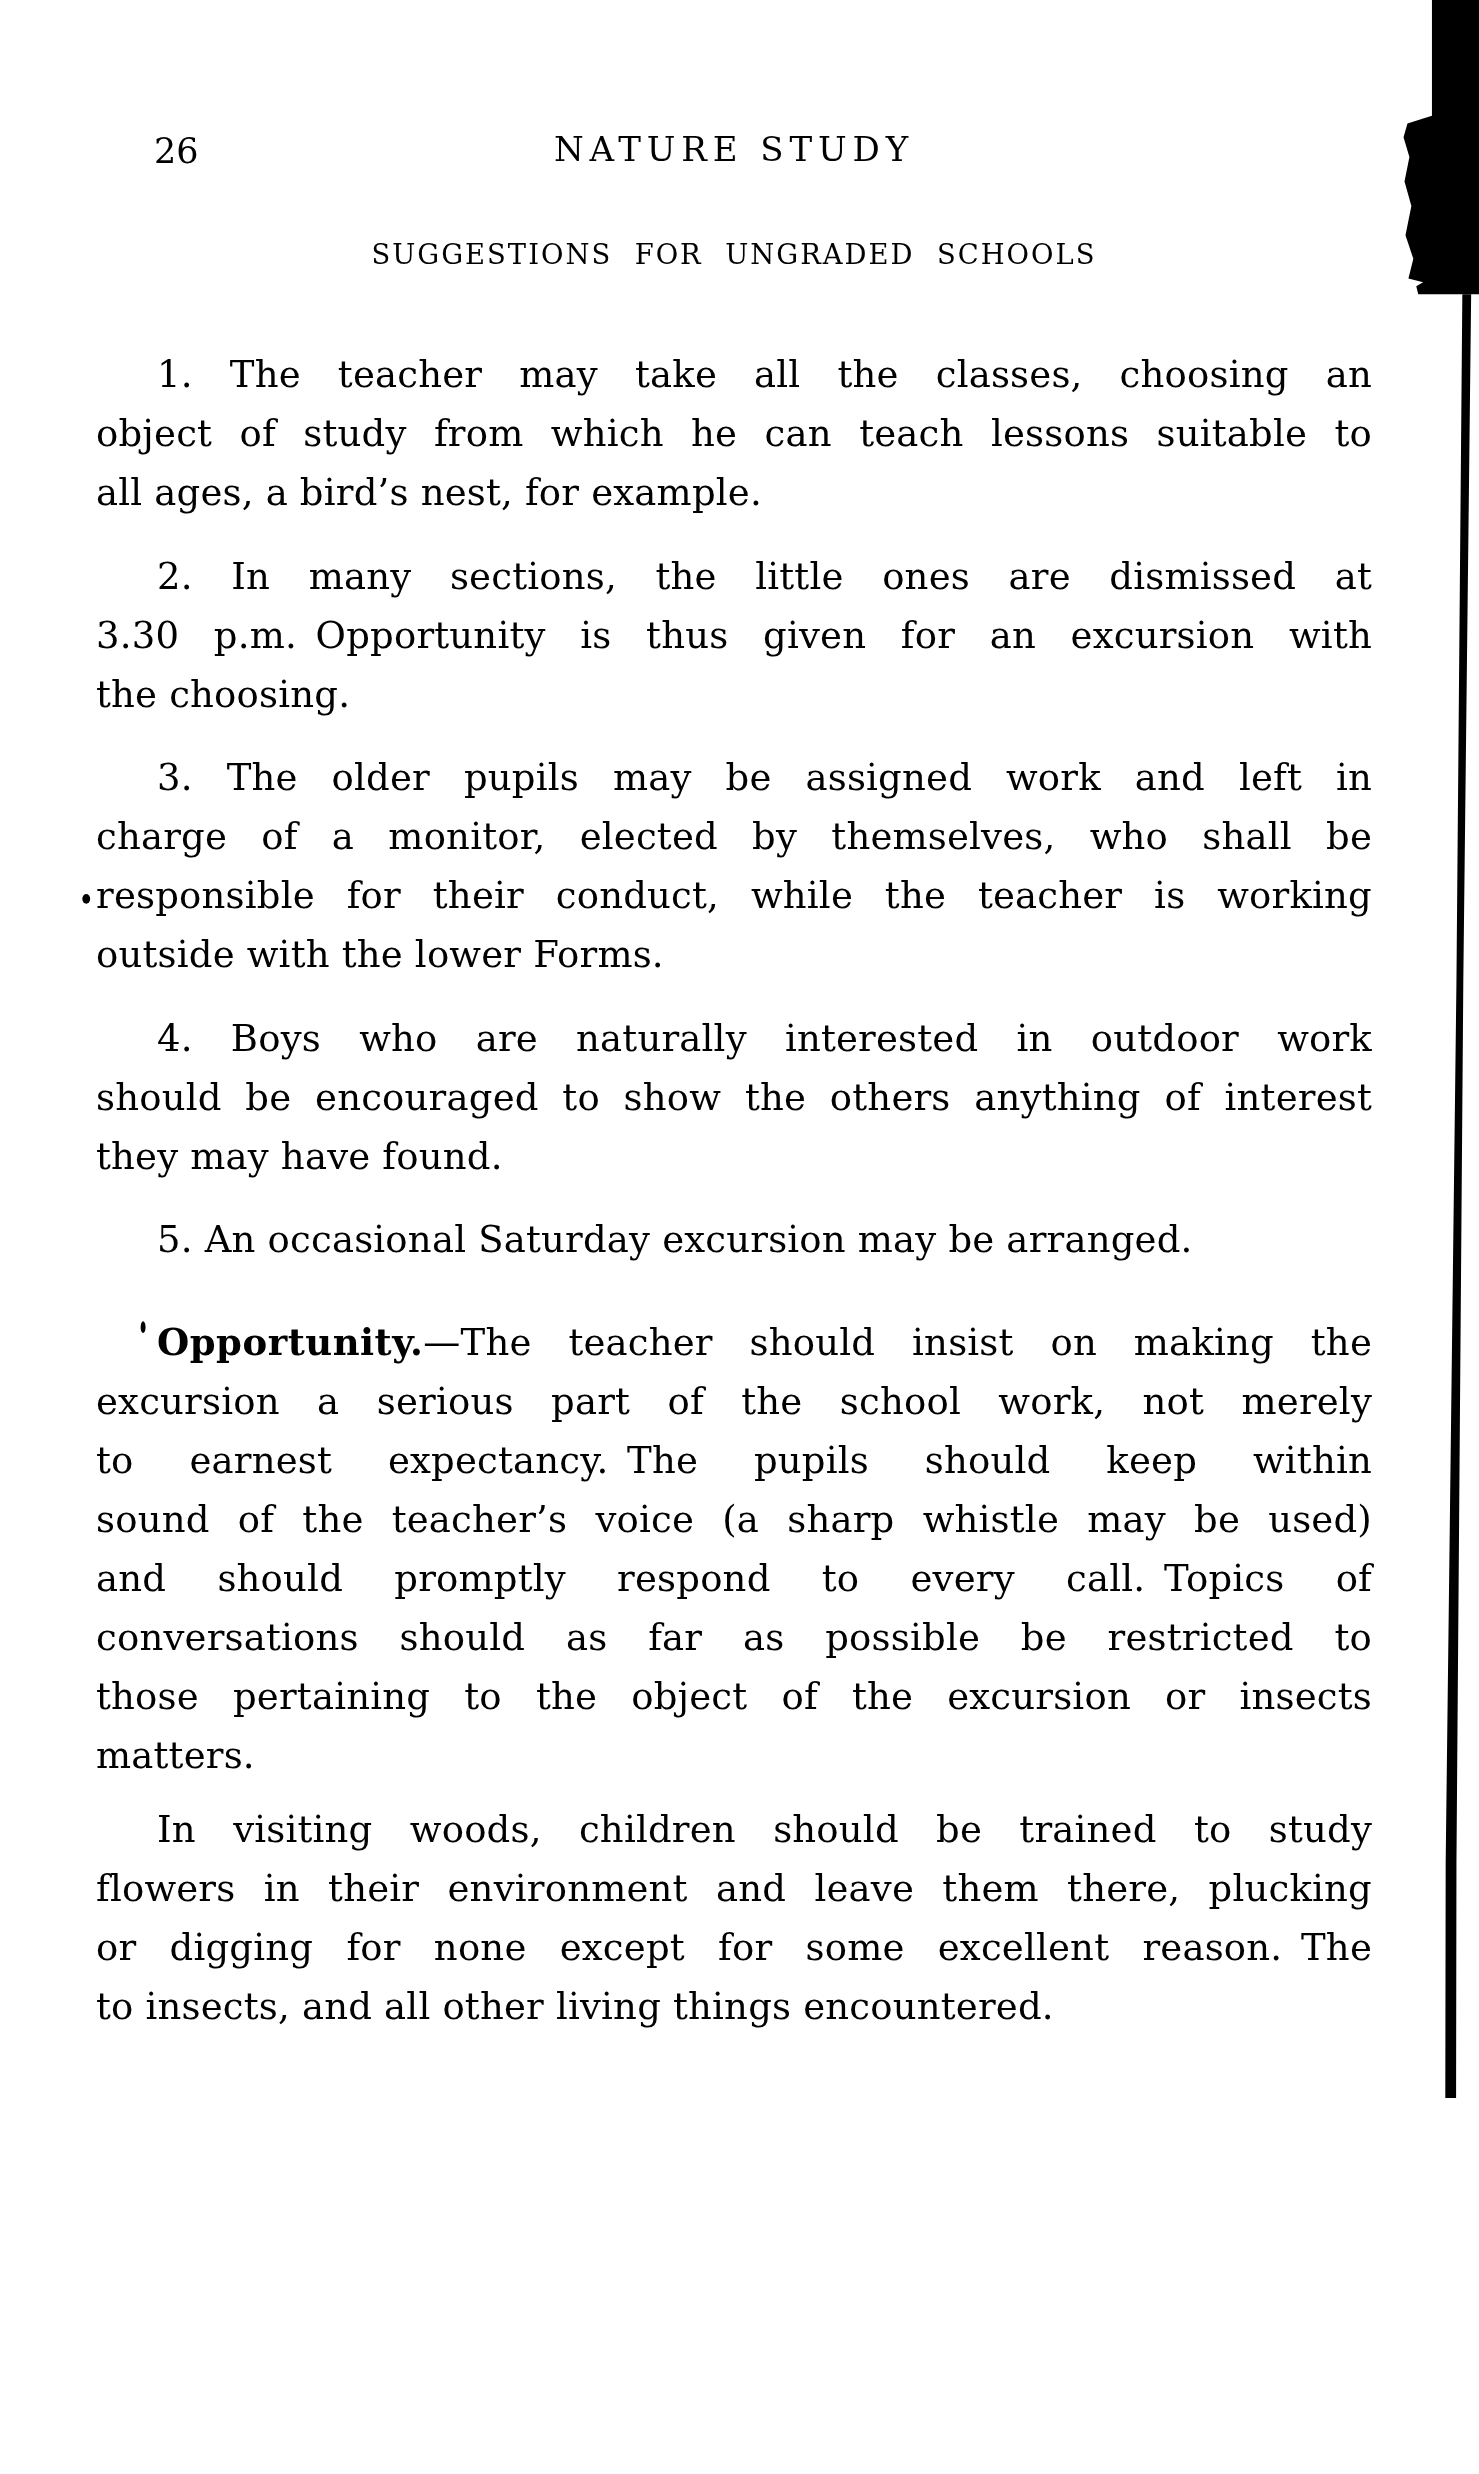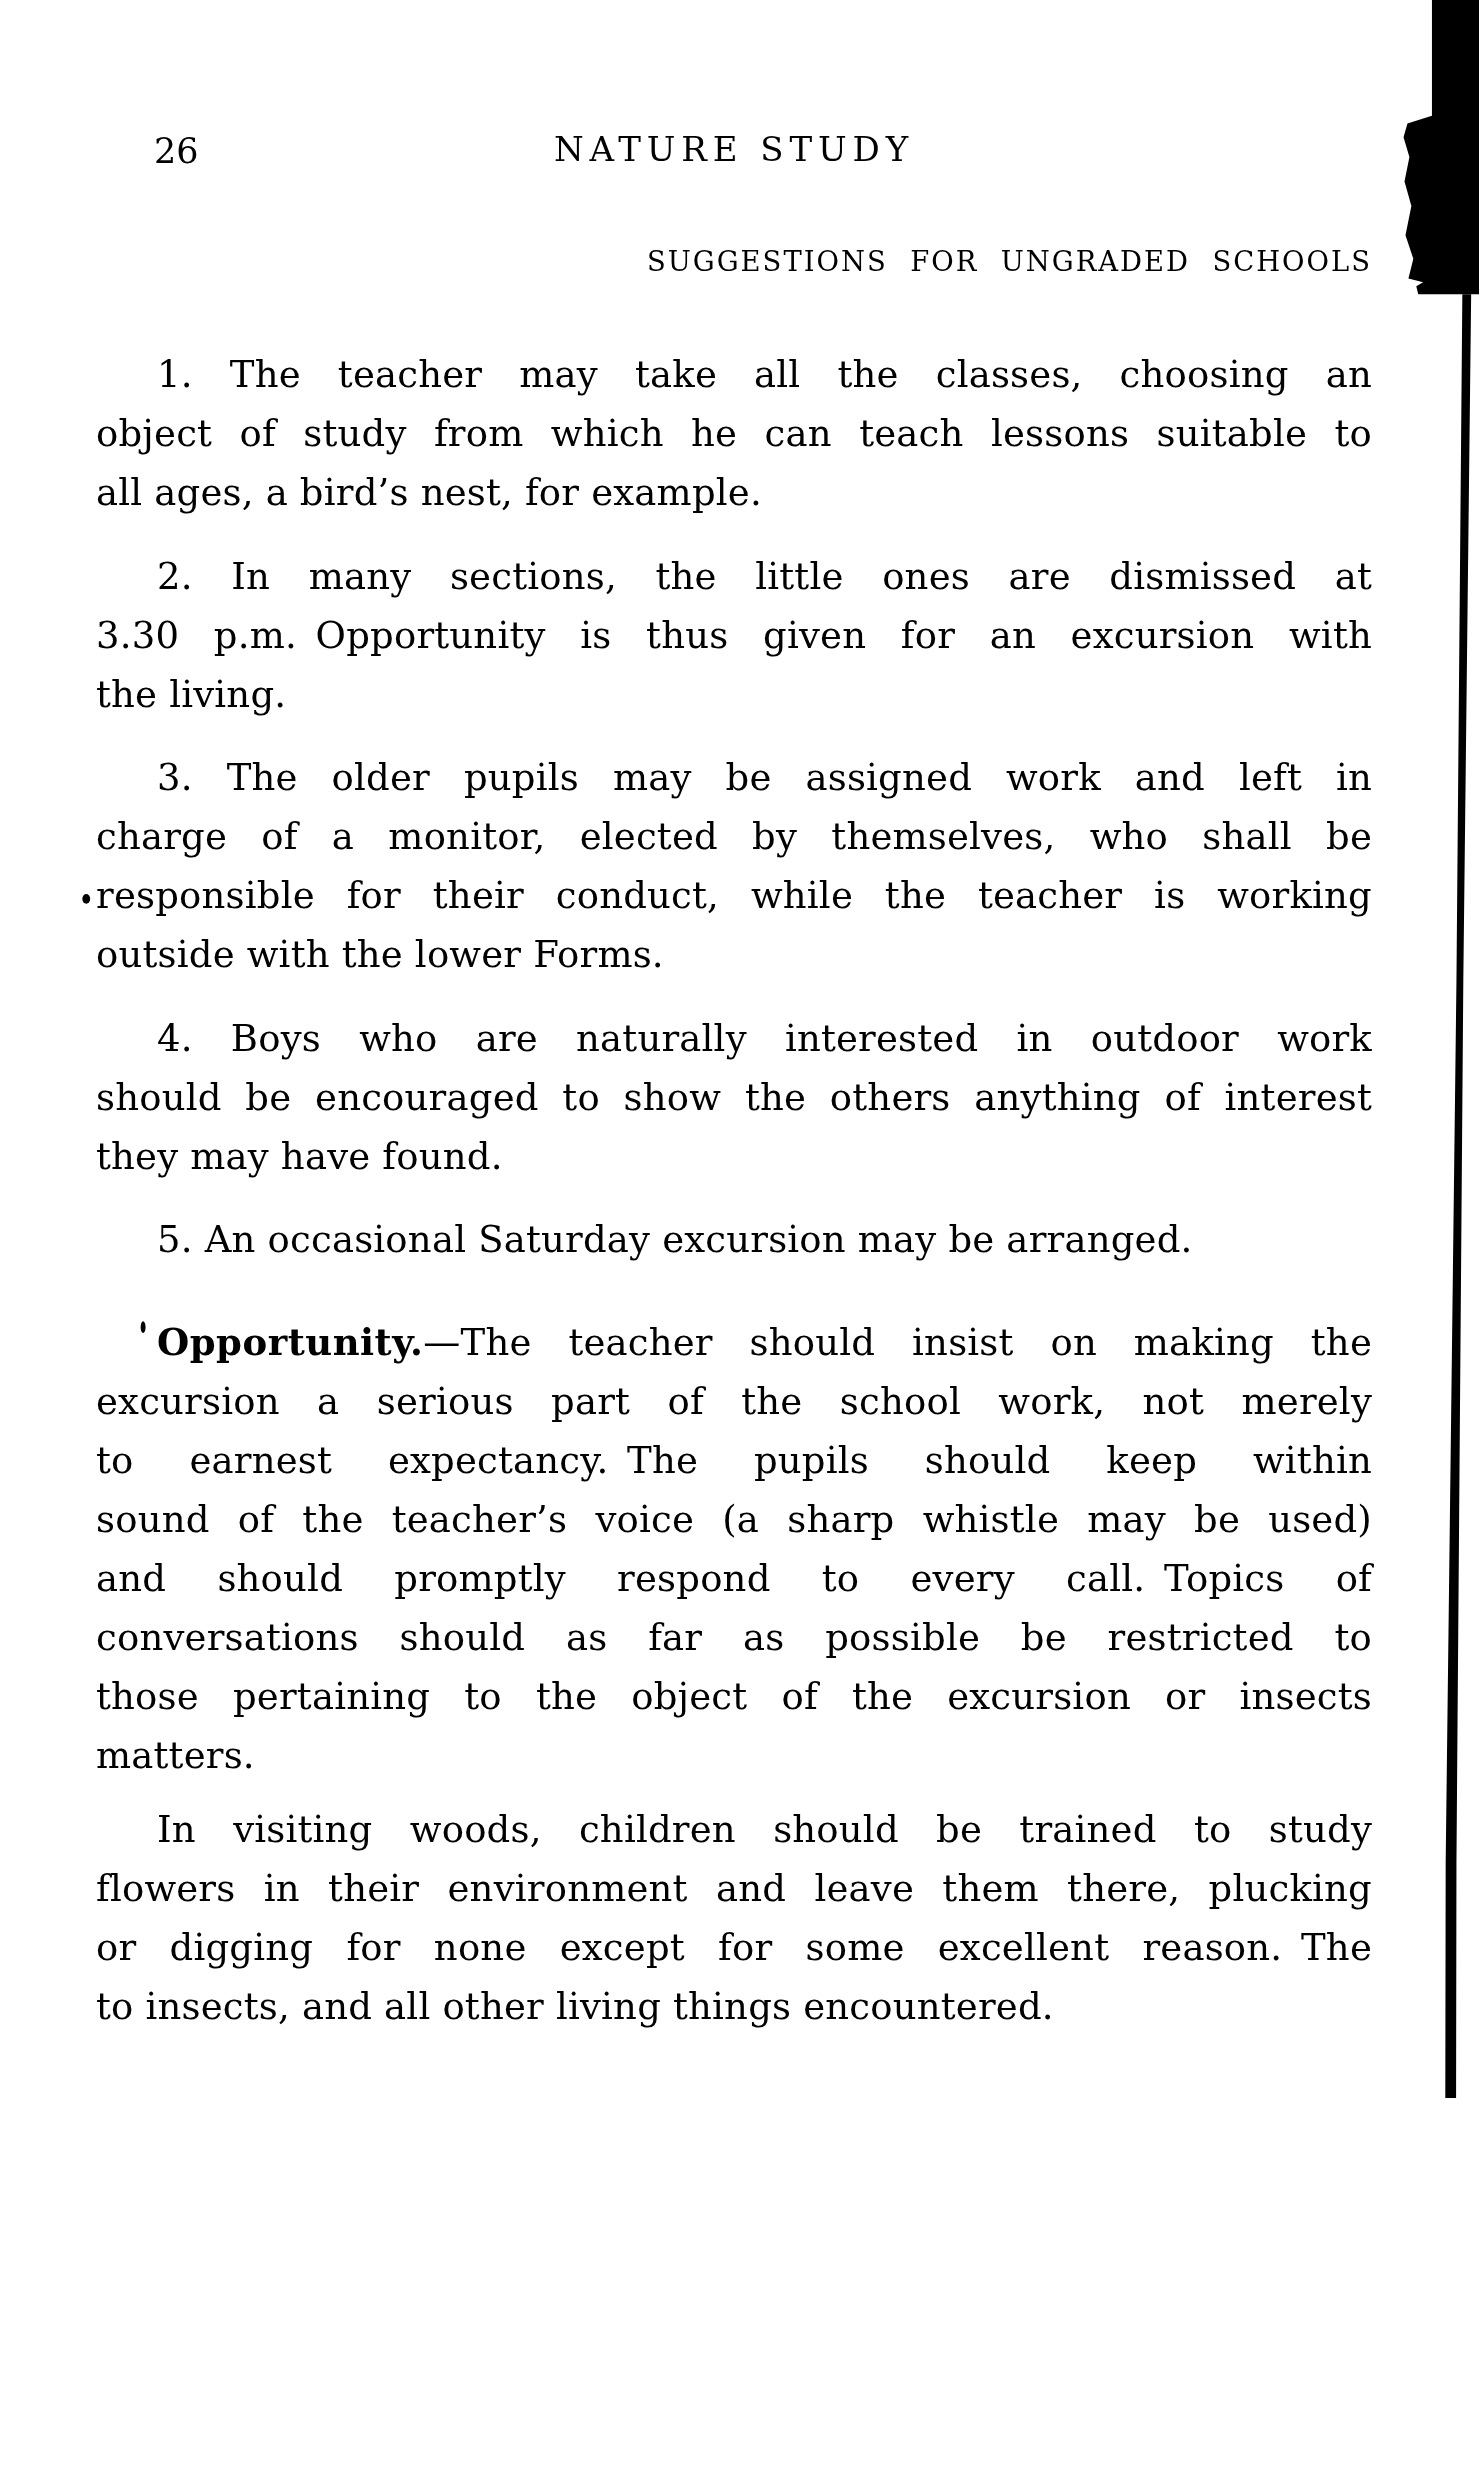--- a/index.html
+++ b/index.html
@@ -25,22 +25,22 @@
   }
   .running-head {
     position: absolute;
     top: 129px; left: 96px; width: 1276px;
     text-align: center;
     font-size: 34px;
     letter-spacing: 5.9px;
   }
   .subhead {
     position: absolute;
-    top: 246px; left: 96px; width: 1276px;
-    text-align: right;
+    top: 239px; left: 96px; width: 1276px;
+    text-align: center;
     font-size: 27.4px;
     letter-spacing: 2px;
     word-spacing: 11.8px;
   }
   .bodytext {
     position: absolute;
     left: 96px; top: 345px; width: 1276px;
     font-size: 37px;
     line-height: 59px;
     letter-spacing: 0.2px;
@@ -76,21 +76,21 @@
 
     <div class="para">
       <div class="line indent">1. The teacher may take all the classes, choosing an</div>
       <div class="line">object of study from which he can teach lessons suitable to</div>
       <div class="line last">all ages, a bird’s nest, for example.</div>
     </div>
 
     <div class="para">
       <div class="line indent">2. In many sections, the little ones are dismissed at</div>
       <div class="line">3.30 p.m. Opportunity is thus given for an excursion with</div>
-      <div class="line last">the living.</div>
+      <div class="line last">the choosing.</div>
     </div>
 
     <div class="para">
       <div class="line indent">3. The older pupils may be assigned work and left in</div>
       <div class="line">charge of a monitor, elected by themselves, who shall be</div>
       <div class="line">responsible for their conduct, while the teacher is working</div>
       <div class="line last">outside with the lower Forms.</div>
     </div>
 
     <div class="para">

